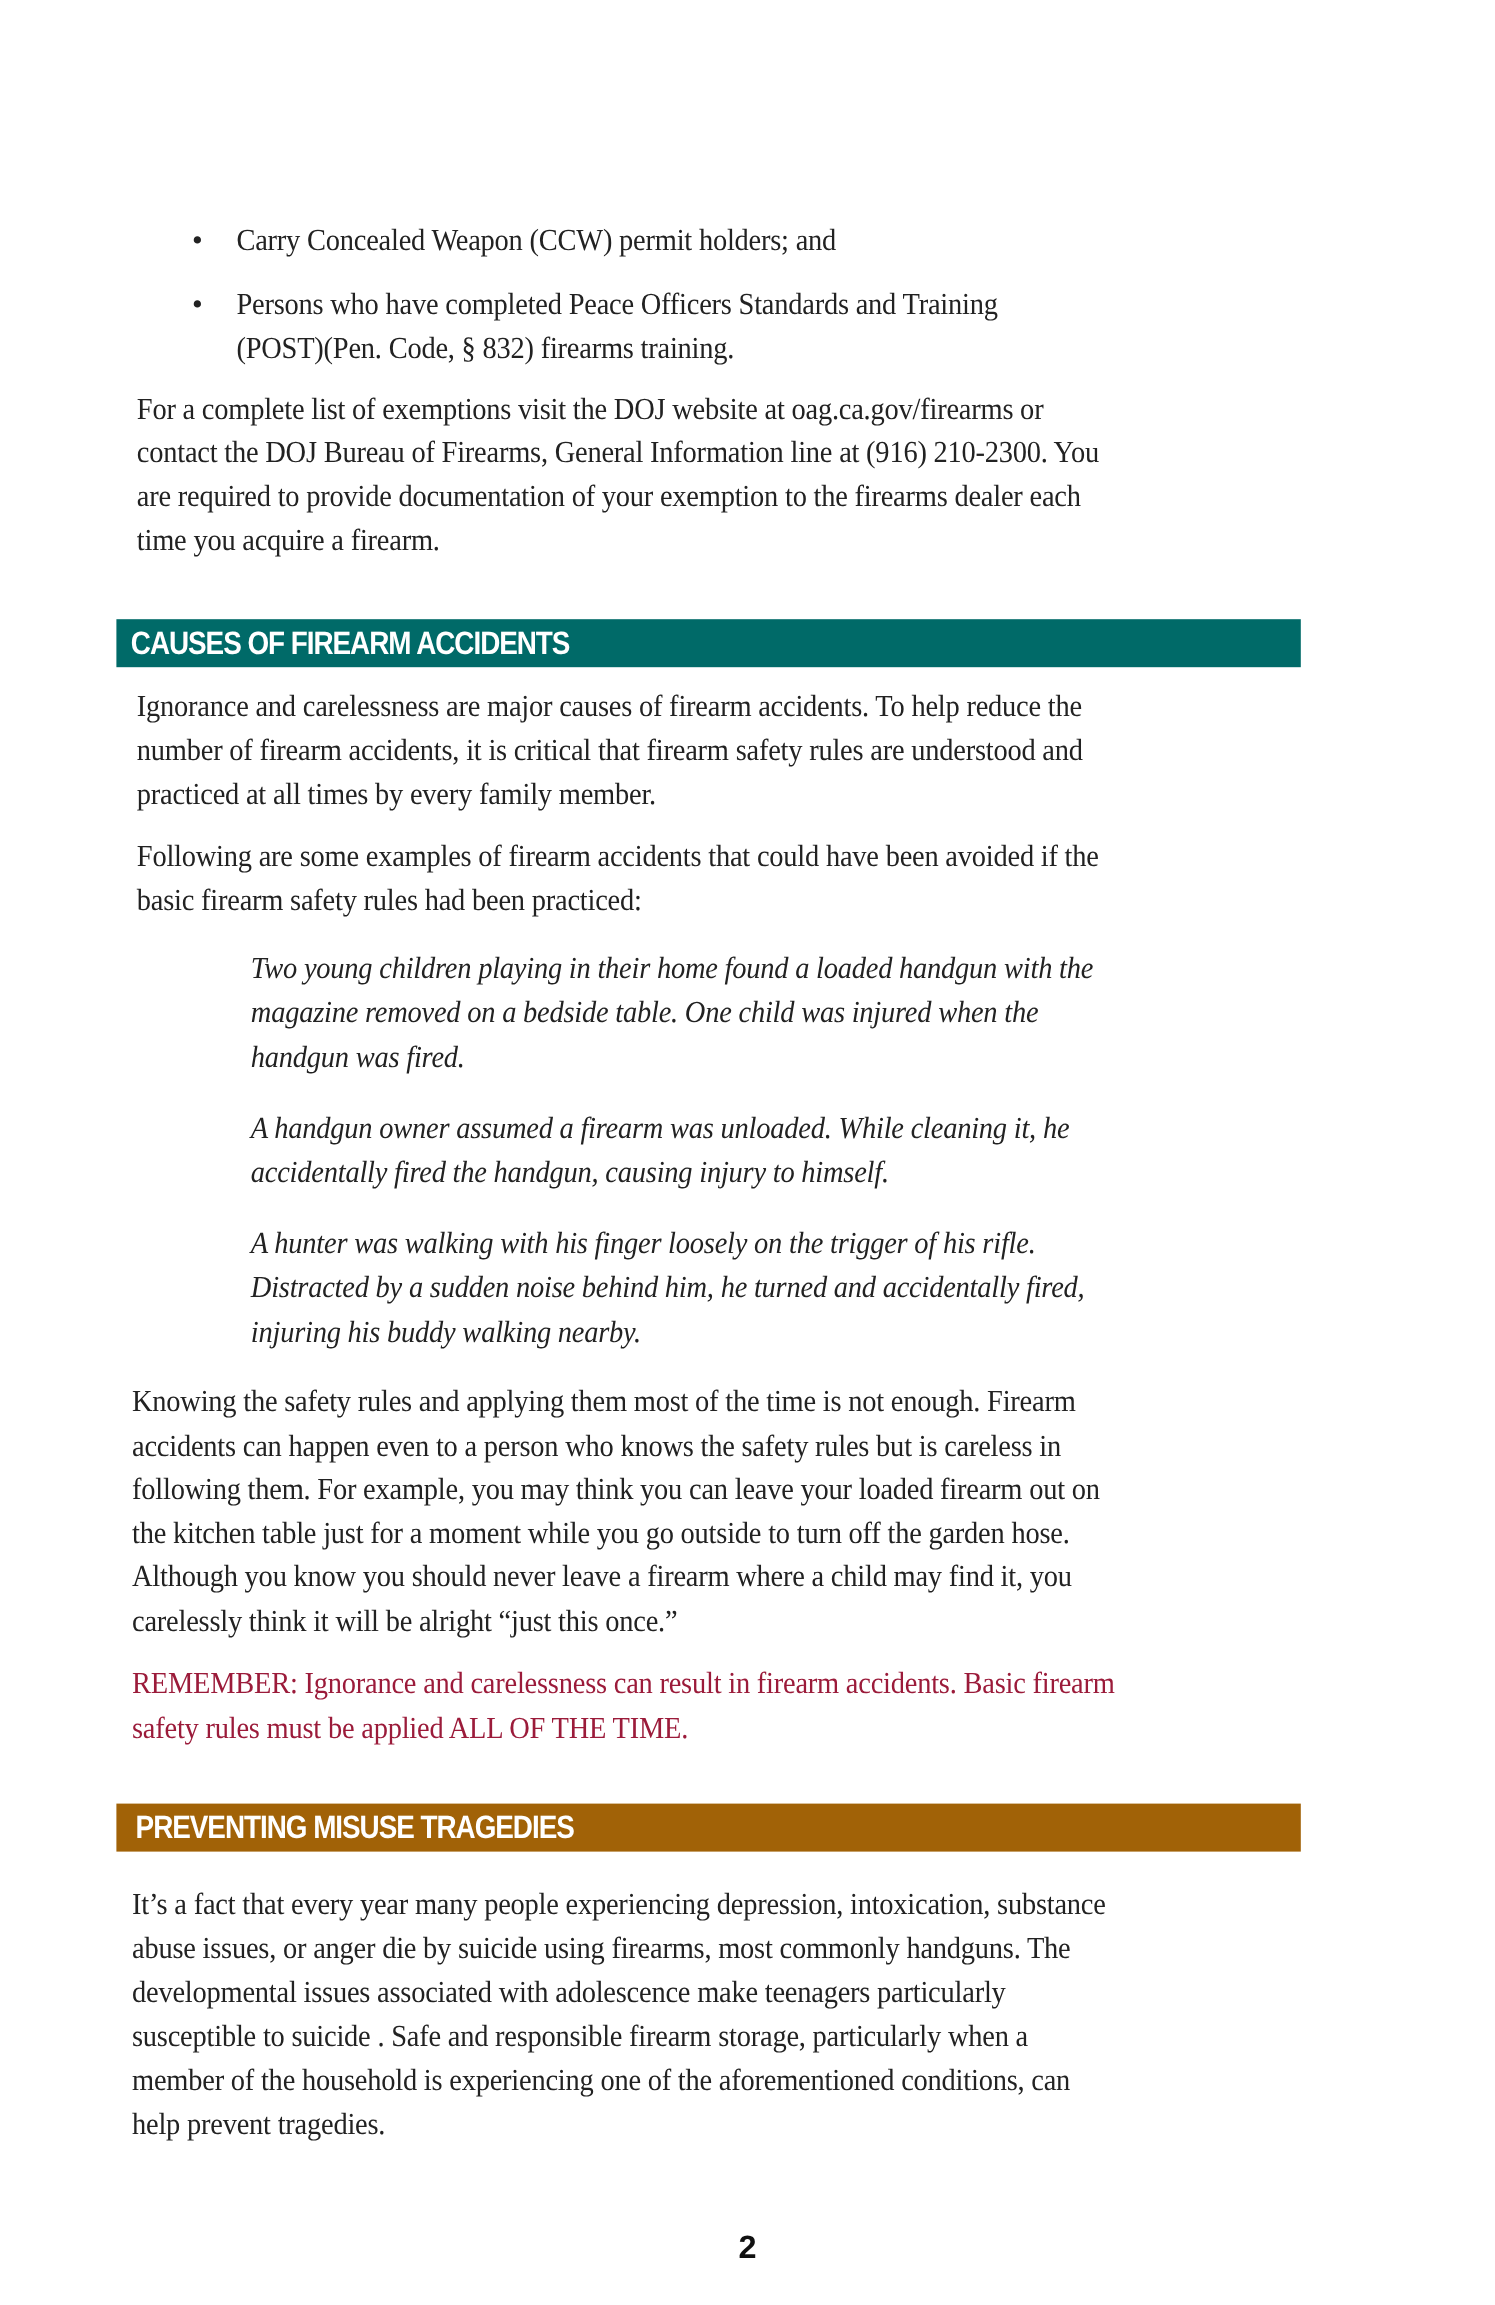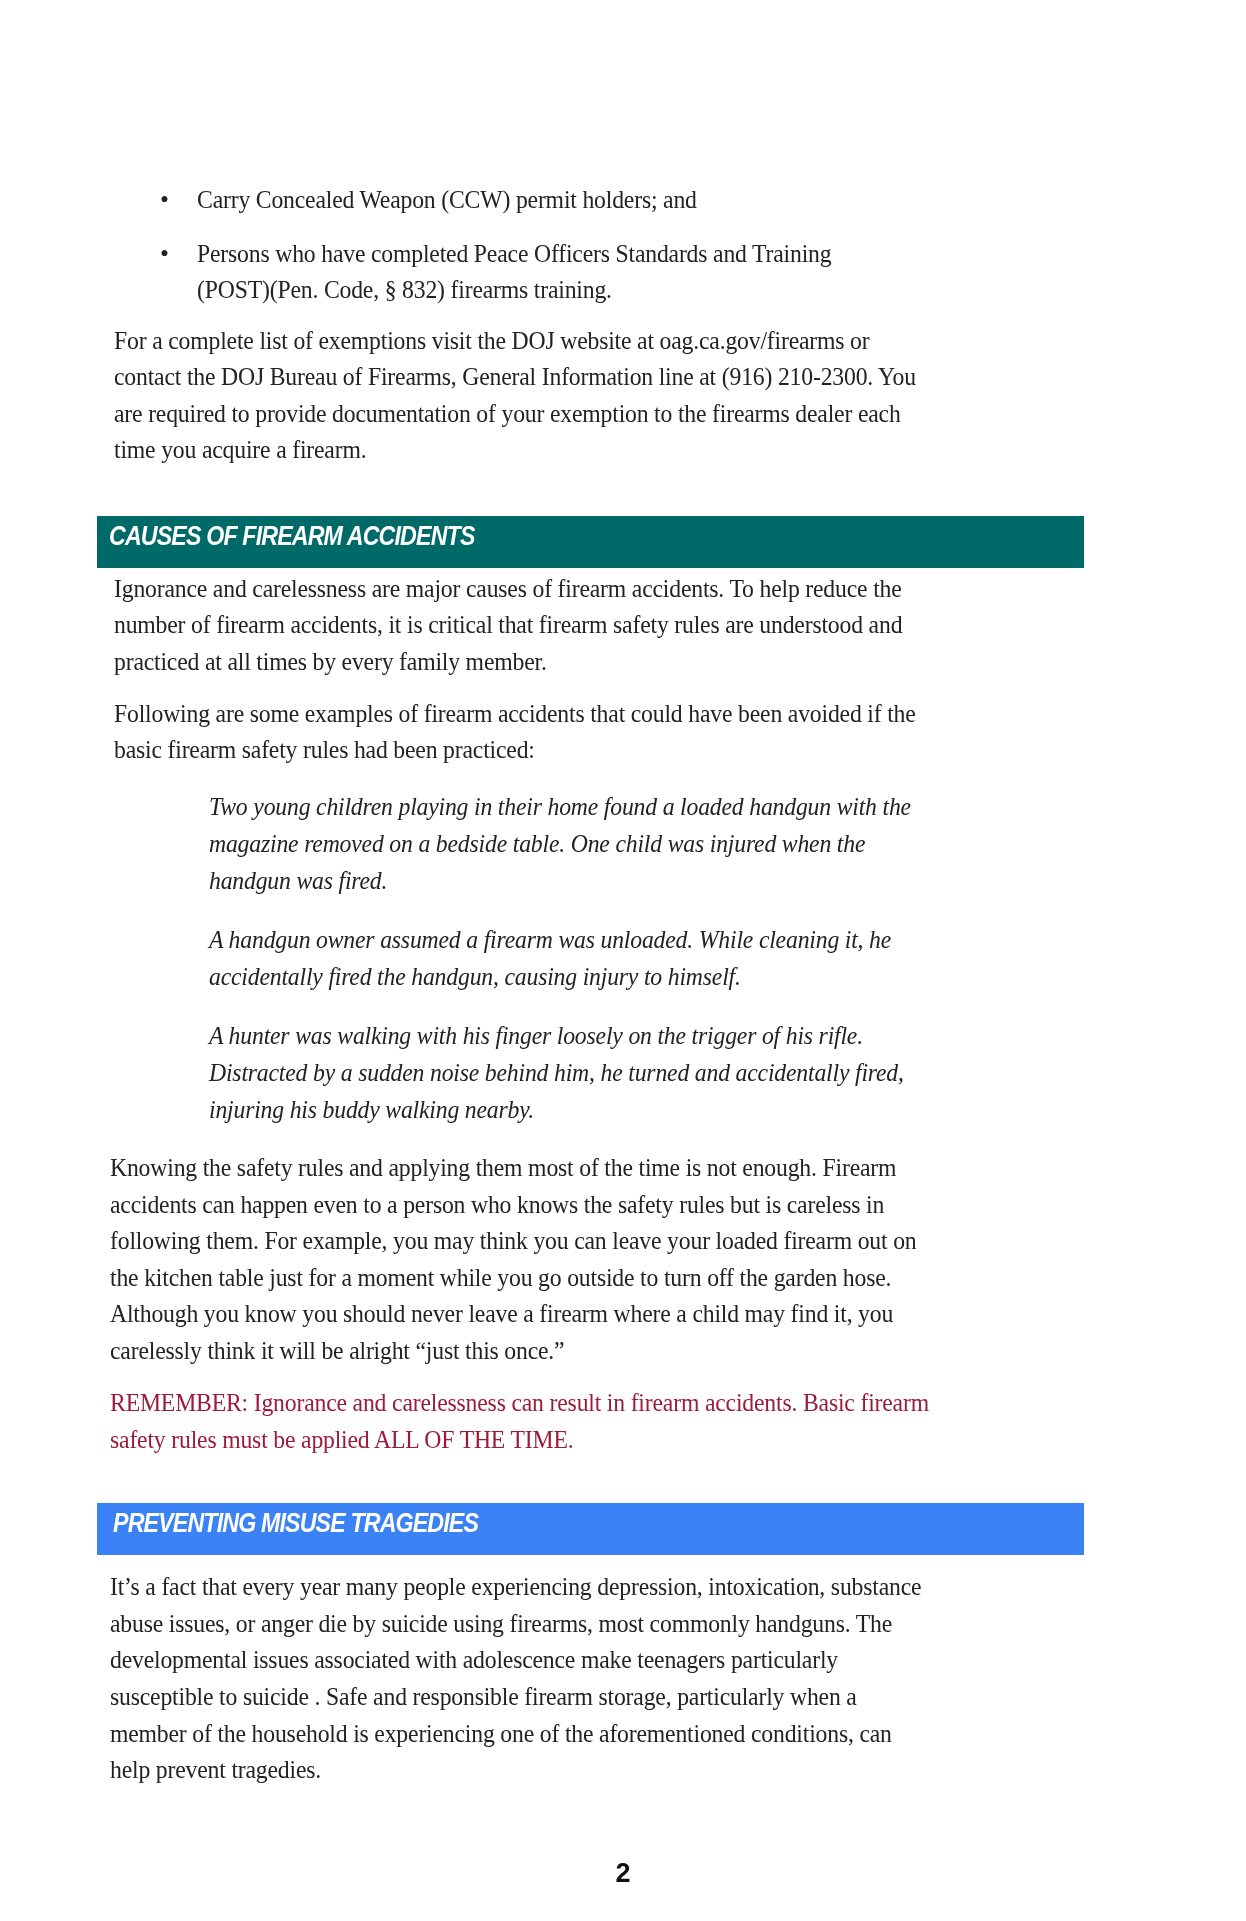--- a/index.html
+++ b/index.html
@@ -2,21 +2,21 @@
 <html><head>
 <meta charset="utf-8">
 <style>
   html, body { margin:0; padding:0; background:#ffffff; }
   body { width:1246px; height:1921px; position:relative; overflow:hidden;
          font-family:"Liberation Serif", serif; color:#222; }
   .txt { position:absolute; font-size:25.5px; line-height:36.5px; letter-spacing:-0.2px; }
   .bullet { position:absolute; font-size:25.5px; line-height:36.5px; }
   .ital { font-style:italic; }
   .red { color:#9b1b3a; }
-  .bar { position:absolute; left:97px; width:987px; height:52px; background:#006a68;font-style:italic; }
+  .bar { position:absolute; left:97px; width:987px; height:40px; background:#006a68; }
   .bar span { position:absolute; left:12px; top:2px; color:#fff;
               font-family:"Liberation Sans", sans-serif; font-weight:bold;
               font-size:27px; line-height:36px; letter-spacing:-1px;
               transform:scaleX(0.86); transform-origin:left center; white-space:nowrap; }
   .pagenum { position:absolute; left:0; width:1246px; top:1858px; text-align:center;
              font-family:"Liberation Sans", sans-serif; font-weight:bold; font-size:27px; color:#111; }
 </style>
 </head>
 <body>
 
@@ -72,21 +72,21 @@
   <div class="txt" style="left: 110px; top: 1260px; white-space: nowrap; transform-origin: left top; transform: scaleX(0.93);">the kitchen table just for a moment while you go outside to turn off the garden hose.</div>
   <div class="txt" style="left: 110px; top: 1296px; white-space: nowrap; transform-origin: left top; transform: scaleX(0.93);">Although you know you should never leave a firearm where a child may find it, you</div>
   <div class="txt" style="left: 110px; top: 1333px; white-space: nowrap; transform-origin: left top; transform: scaleX(0.93);">carelessly think it will be alright “just this once.”</div>
 </div>
 
 <div>
   <div class="txt red" style="left: 110px; top: 1385px; color: rgb(155, 27, 58); white-space: nowrap; transform-origin: left top; transform: scaleX(0.93);">REMEMBER: Ignorance and carelessness can result in firearm accidents. Basic firearm</div>
   <div class="txt red" style="left: 110px; top: 1422px; color: rgb(155, 27, 58); white-space: nowrap; transform-origin: left top; transform: scaleX(0.93);">safety rules must be applied ALL OF THE TIME.</div>
 </div>
 
-<div class="bar" style="top: 1503px; background: #3b82f6;">
+<div class="bar" style="top: 1503px; background: #a16207;">
   <span style="left:16px;">PREVENTING MISUSE TRAGEDIES</span>
 </div>
 
 <div>
   <div class="txt" style="left: 110px; top: 1569px; white-space: nowrap; transform-origin: left top; transform: scaleX(0.93);">It’s a fact that every year many people experiencing depression, intoxication, substance</div>
   <div class="txt" style="left: 110px; top: 1606px; white-space: nowrap; transform-origin: left top; transform: scaleX(0.93);">abuse issues, or anger die by suicide using firearms, most commonly handguns. The</div>
   <div class="txt" style="left: 110px; top: 1642px; white-space: nowrap; transform-origin: left top; transform: scaleX(0.93);">developmental issues associated with adolescence make teenagers particularly</div>
   <div class="txt" style="left: 110px; top: 1679px; white-space: nowrap; transform-origin: left top; transform: scaleX(0.93);">susceptible to suicide . Safe and responsible firearm storage, particularly when a</div>
   <div class="txt" style="left: 110px; top: 1716px; white-space: nowrap; transform-origin: left top; transform: scaleX(0.93);">member of the household is experiencing one of the aforementioned conditions, can</div>
   <div class="txt" style="left: 110px; top: 1752px; white-space: nowrap; transform-origin: left top; transform: scaleX(0.93);">help prevent tragedies.</div>

